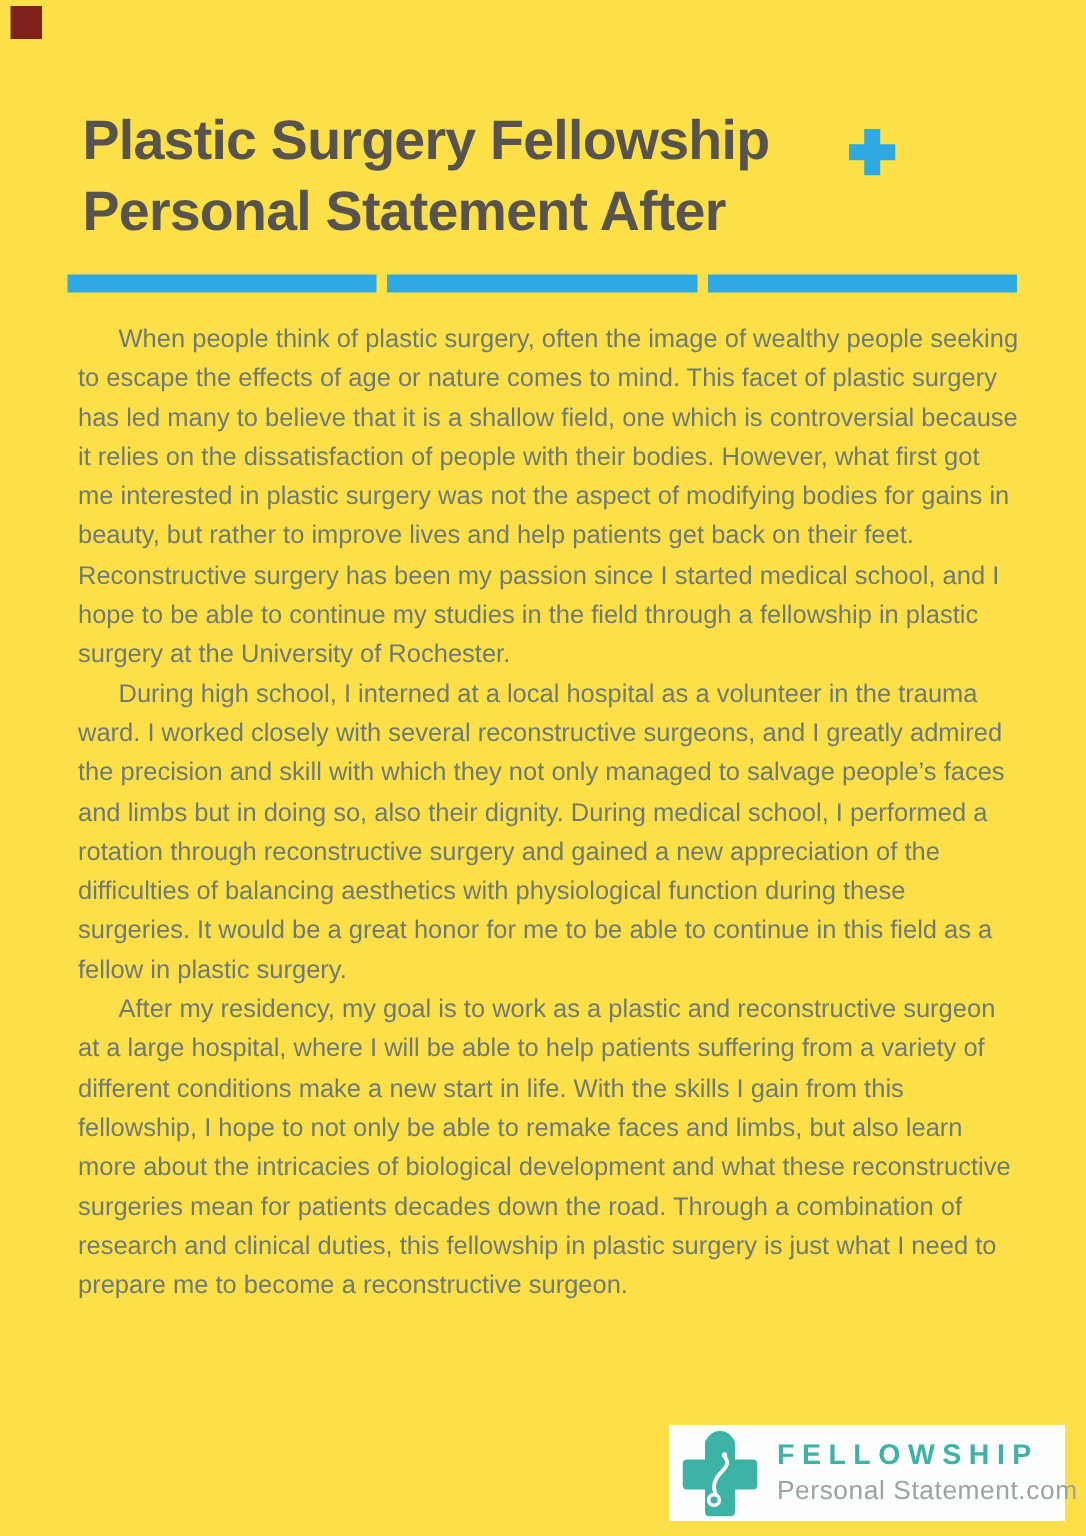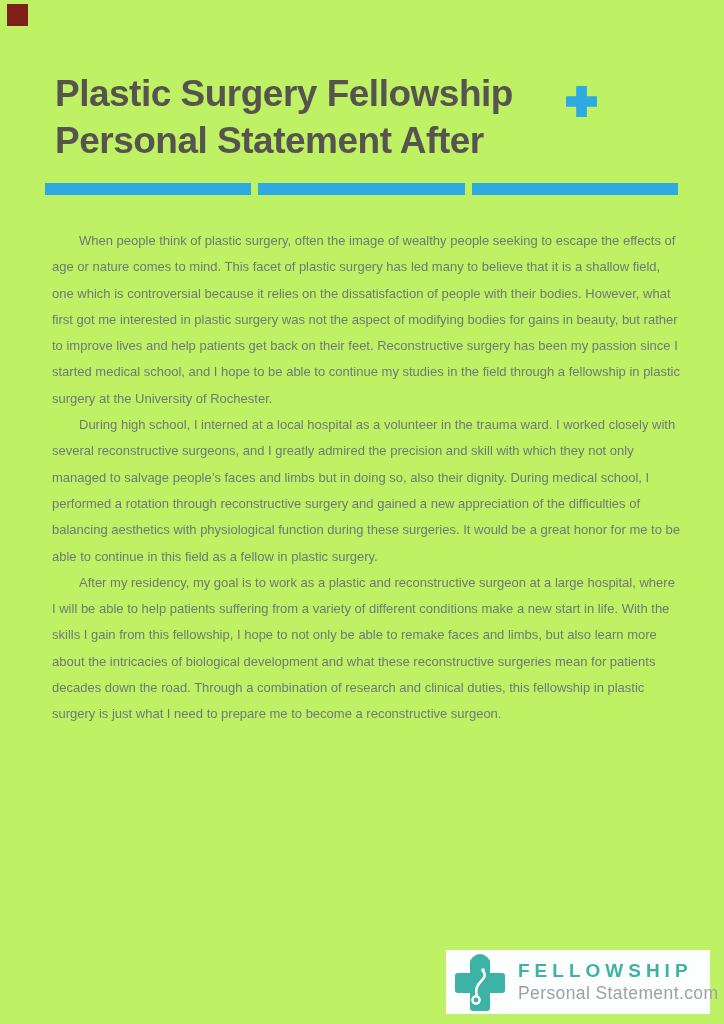--- a/index.html
+++ b/index.html
@@ -1,20 +1,20 @@
 <!DOCTYPE html>
 <html><head>
 <meta charset="utf-8">
 <style>
   html, body { margin:0; padding:0; }
   body { background:#e4f4f1; }
   .page {
     position:relative;
     width:724px; height:1024px;
-    background:#bef264;
+    background:#fde047;
     overflow:hidden;
     font-family:"Liberation Sans", sans-serif;
   }
   .corner-mark {
     position:absolute; left:7px; top:4px;
     width:21px; height:22px;
     background:#7d2019;
   }
   .page-title {
     position:absolute; left:55px; top:70px; margin:0;
@@ -27,22 +27,22 @@
     width:31px; height:31px;
   }
   .plus-icon svg { display:block; width:100%; height:100%; }
   .divider {
     position:absolute; left:45px; top:183px;
     width:633px; height:12px;
     display:flex; gap:7px;
   }
   .divider .seg { flex:1; background:#2fa9e1; }
   .essay {
-    position:absolute; left:52px; top:228px; width:628px;
-    color:#6e7a76; font-size:13px; line-height:26.3px;
+    position:absolute; left:52px; top:213px; width:628px;
+    color:#6e7a76; font-size:17px; line-height:26.3px;
     text-align:left;
   }
   .essay p { margin:0; text-indent:27px; }
   .brand {
     position:absolute; left:446px; top:950px;
     width:264px; height:64px;
     background:#fdfefe;
     display:flex; align-items:center;
     padding-left:9px; box-sizing:border-box; gap:13px;
   }

